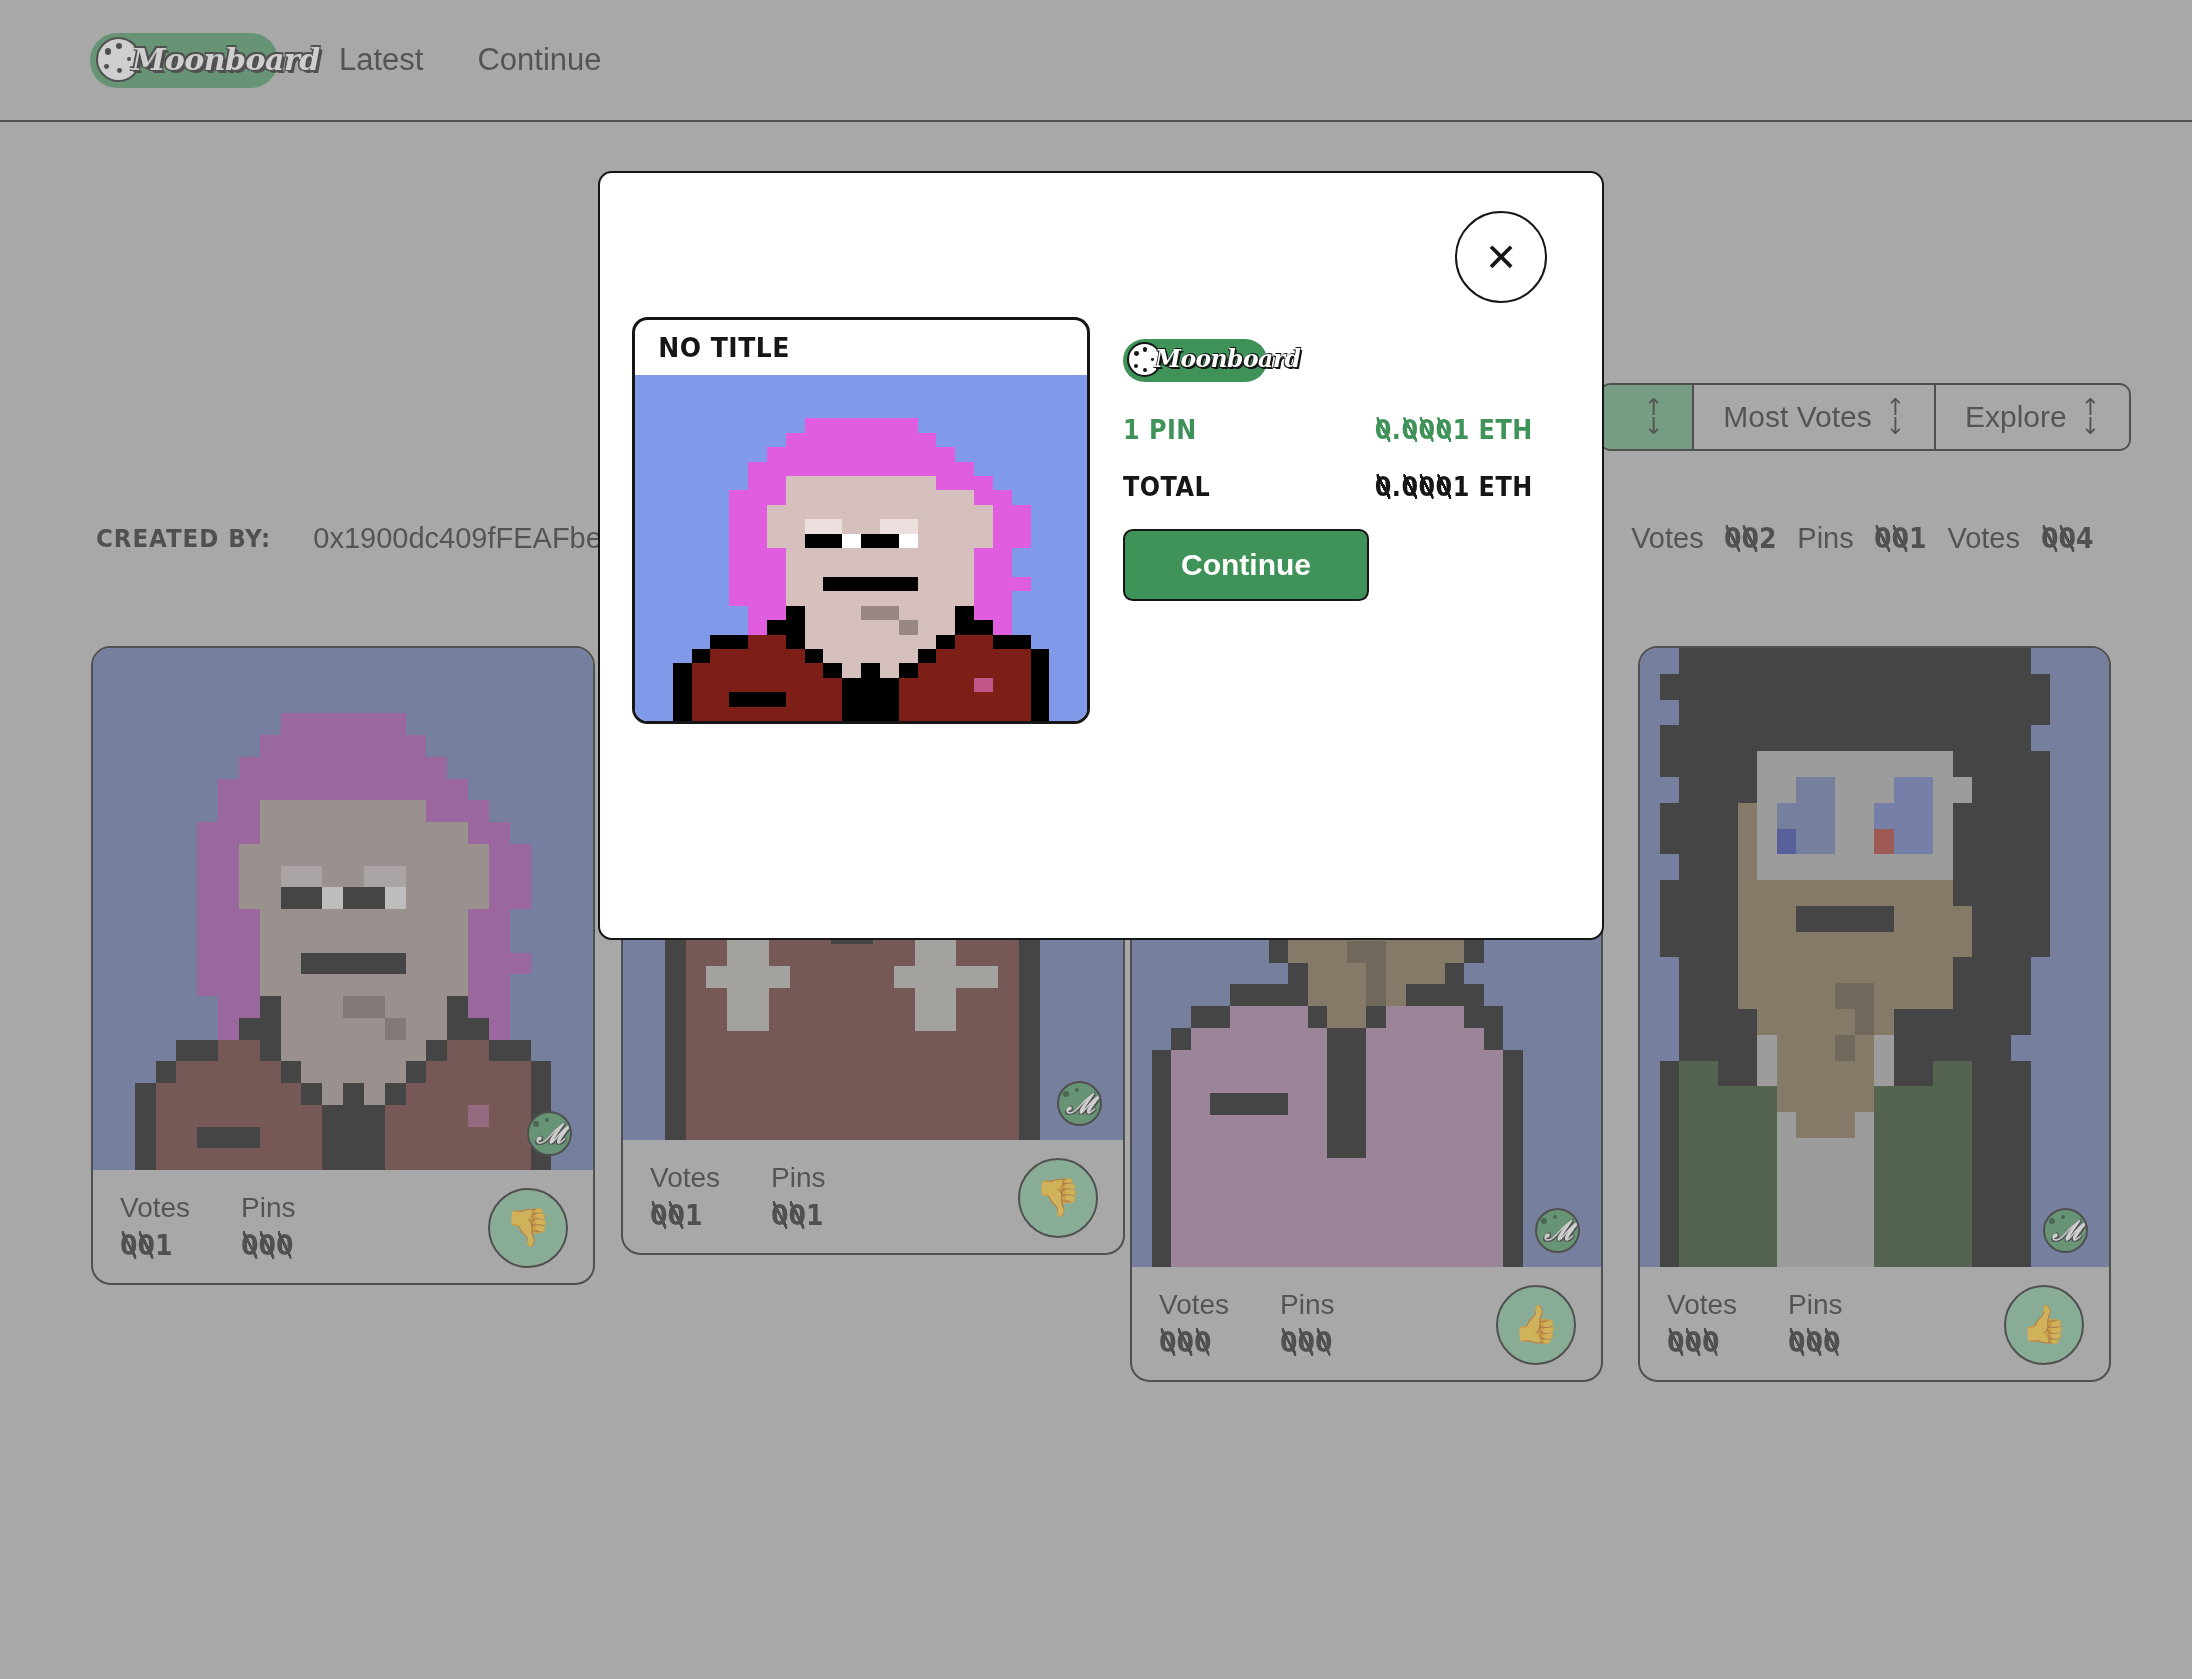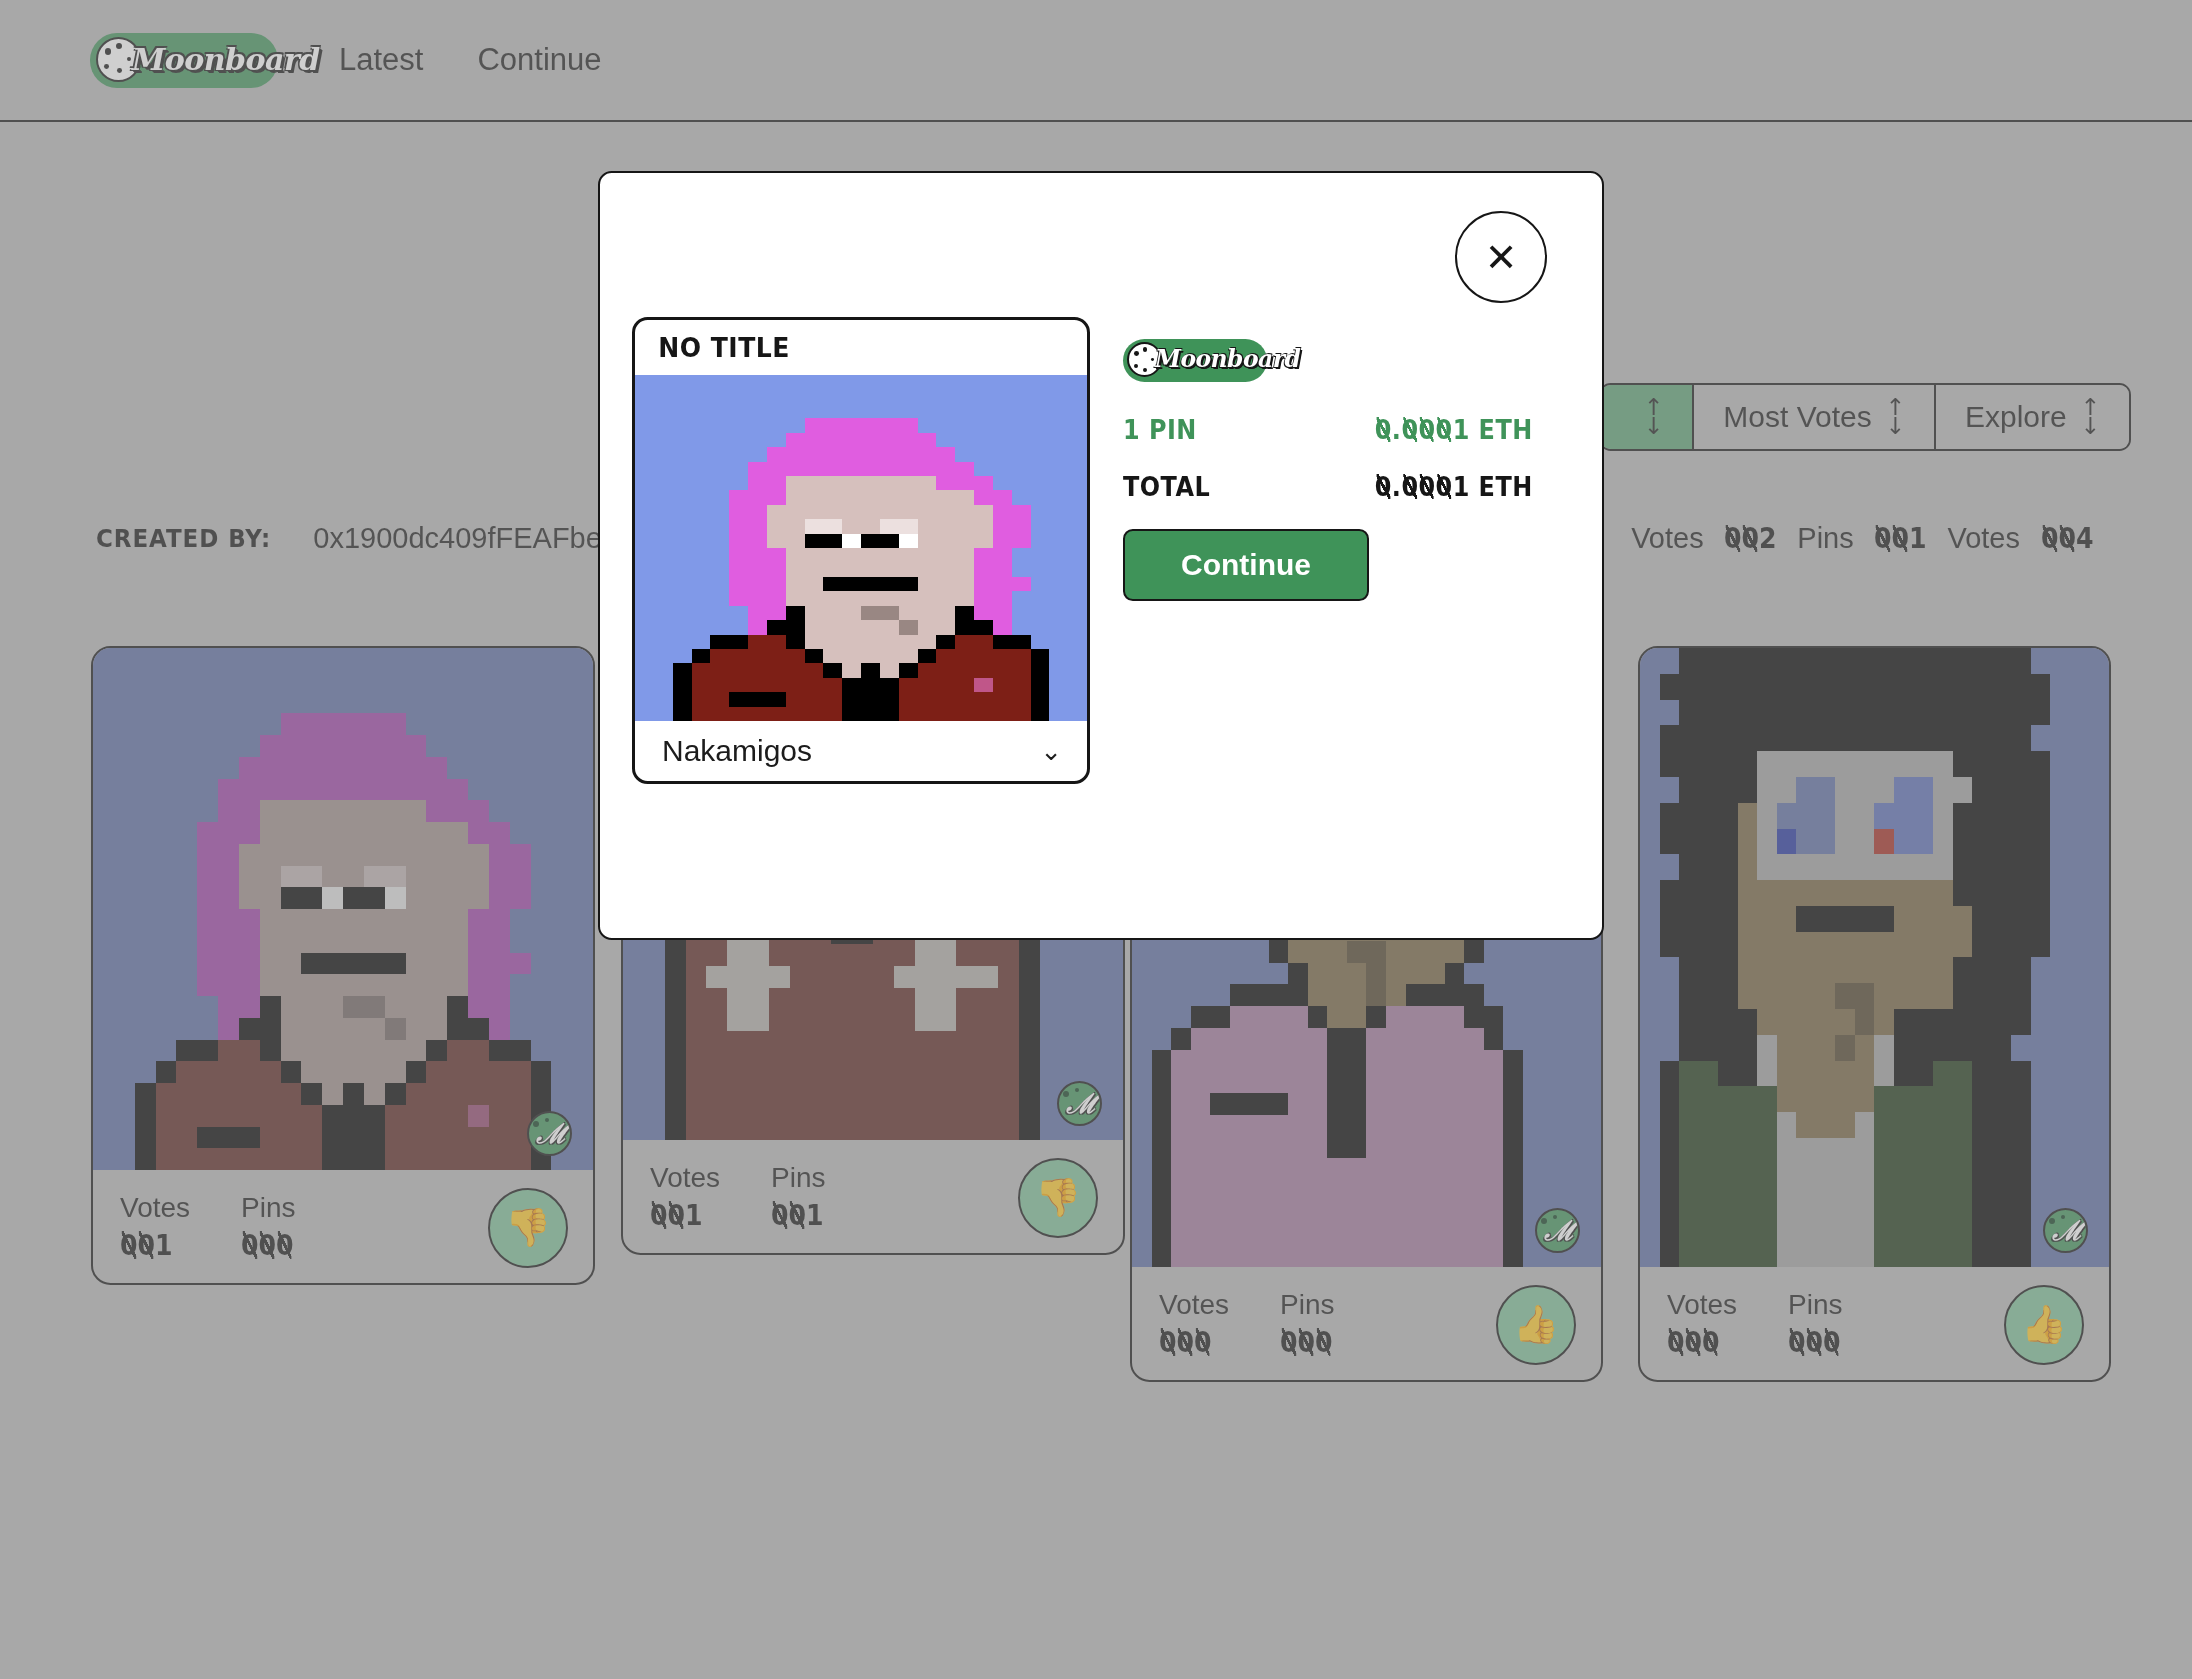--- a/index.html
+++ b/index.html
@@ -3279,24 +3279,20 @@
               <span style="background:#7d1f16"></span>
               <span style="background:#7d1f16"></span>
               <span style="background:#7d1f16"></span>
               <span style="background:#7d1f16"></span>
               <span style="background:#7d1f16"></span>
               <span style="background:#000000"></span>
               <span style="background:#8099e8"></span>
               <span style="background:#8099e8"></span>
             </div>
         </div>
-        <div class="item-select">
-          <span>Nakamigos</span>
-          <span class="chev">⌄</span>
-        </div>
       </div>
 
       <div class="fee-panel">
         <div class="fee-logo-pill">
           <div class="logo-moon">
             <i></i>
               <i></i>
               <i></i>
               <i></i>
               <i></i>

